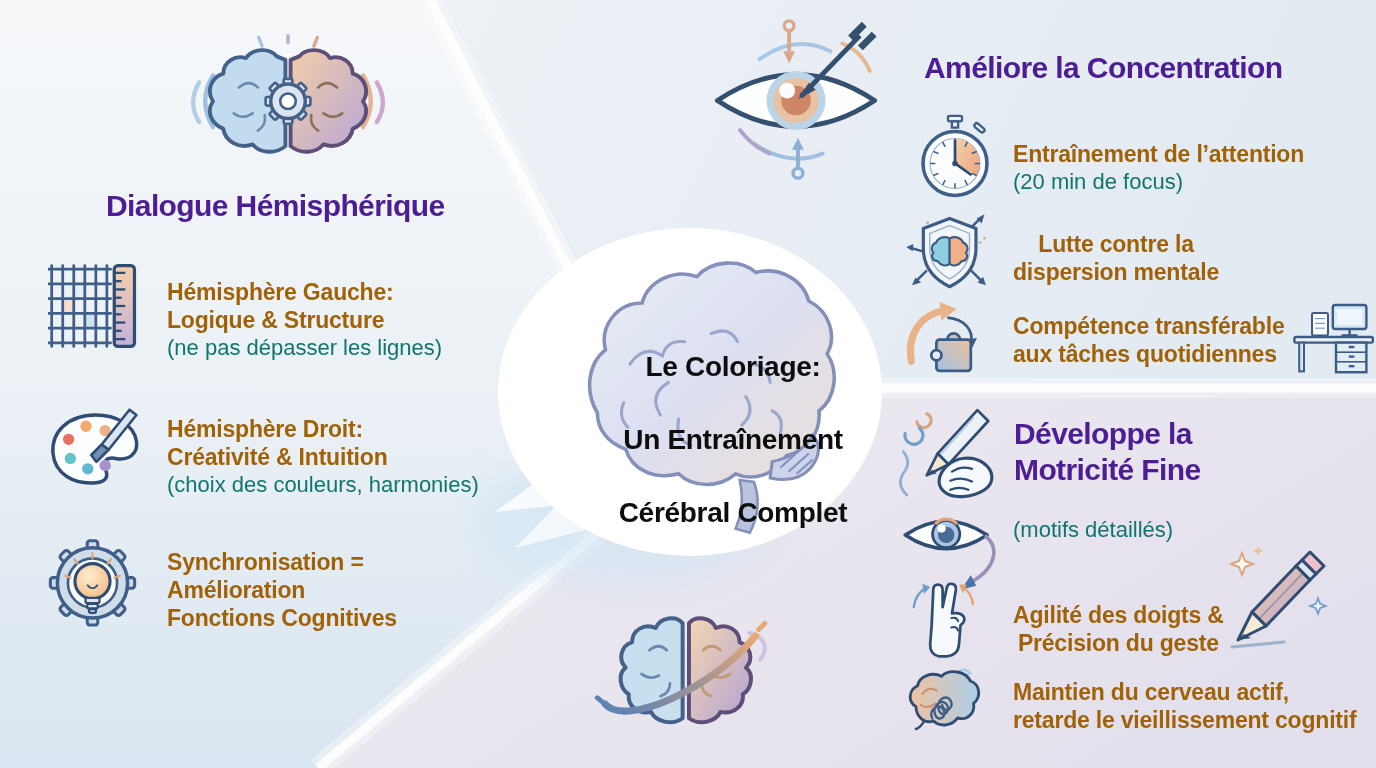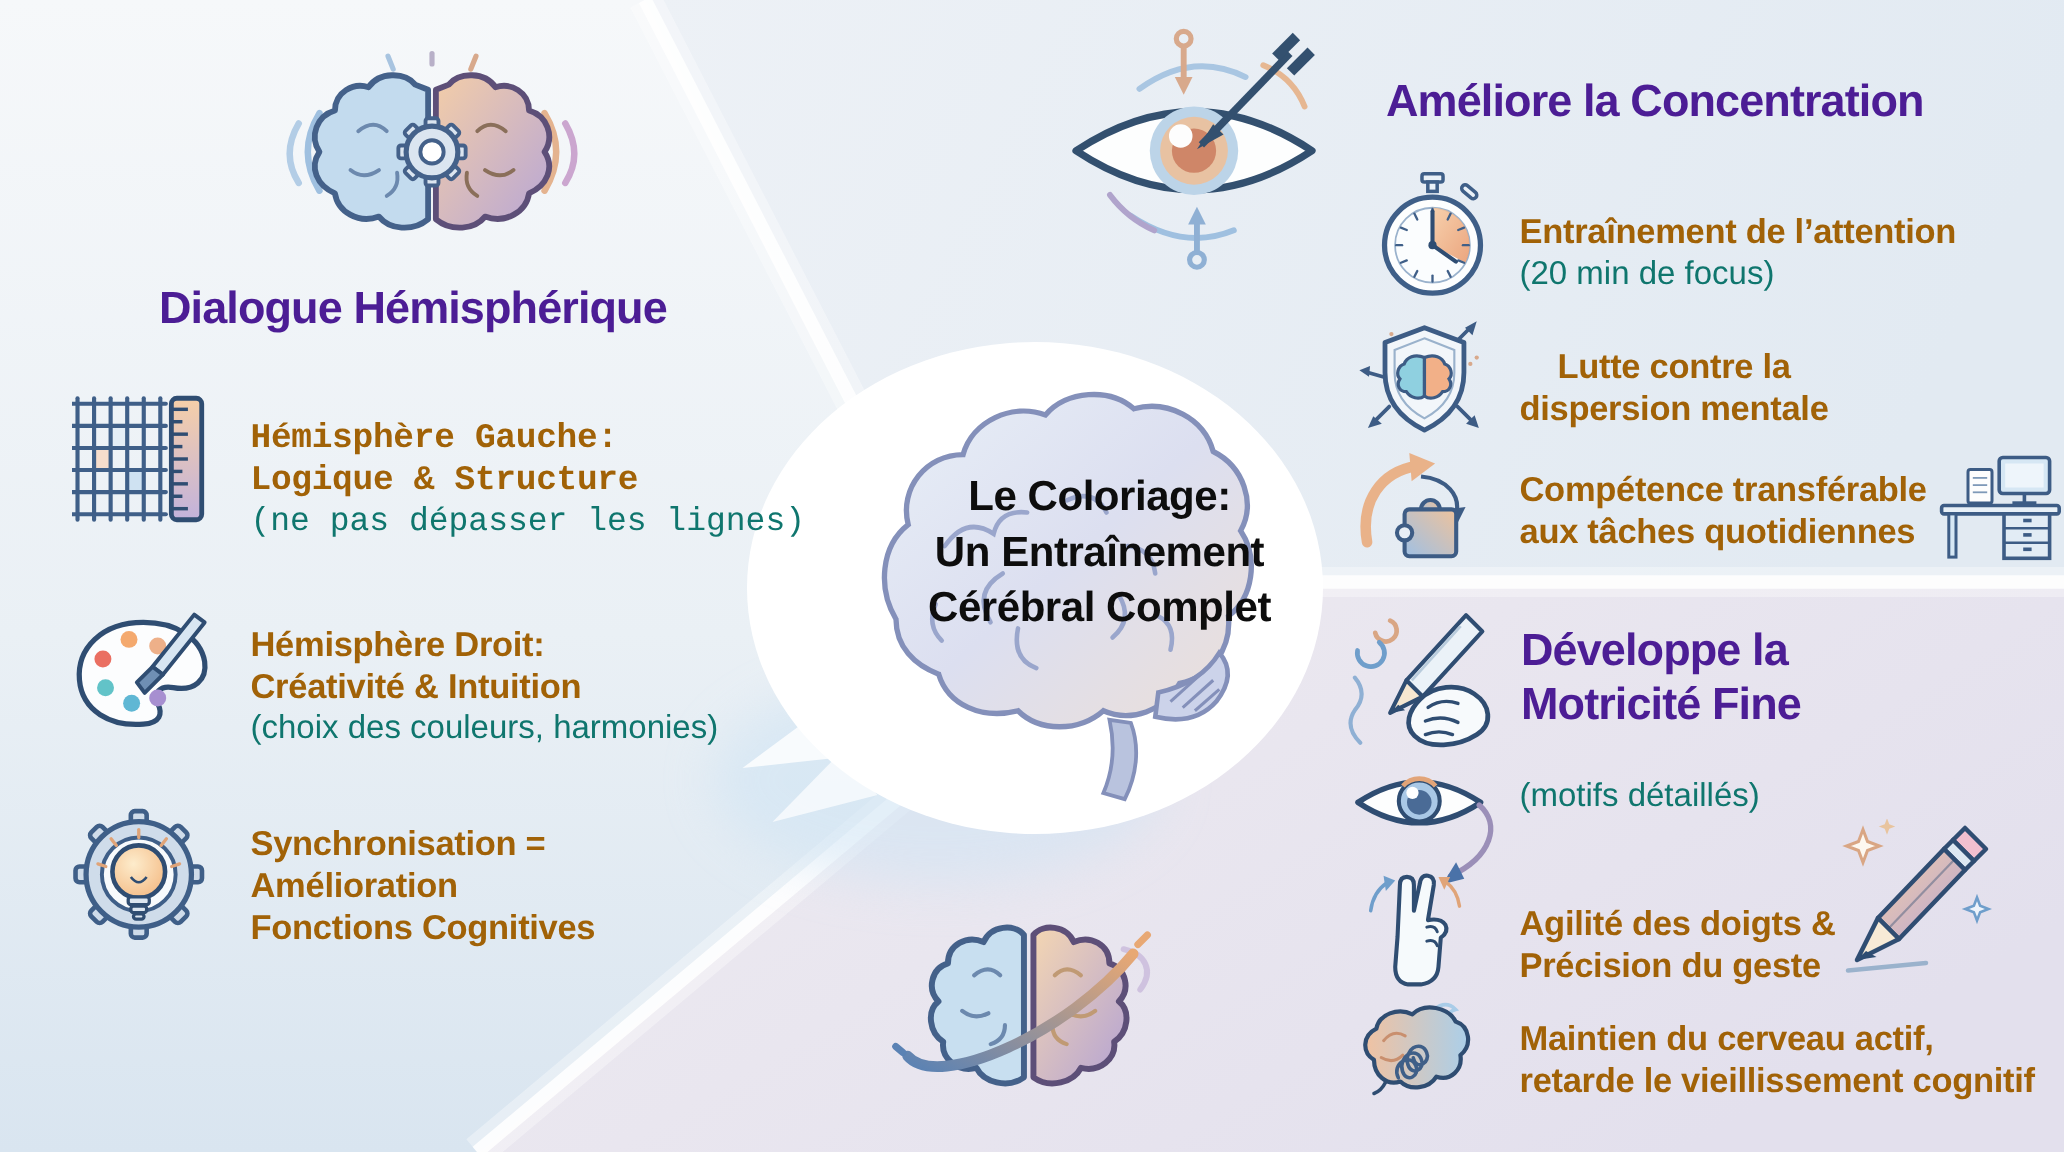--- a/index.html
+++ b/index.html
@@ -9,21 +9,21 @@
   .abs{position:absolute;}
   .bg{position:absolute;left:0;top:0;z-index:0;}
   .layer{position:absolute;left:0;top:0;width:100%;height:100%;z-index:2;}
   .h{font-size:30px;font-weight:800;letter-spacing:-0.6px;color:#4c1d95;line-height:36px;white-space:nowrap;}
   .row{position:absolute;display:flex;align-items:flex-start;}
   .iconbox{flex:0 0 auto;}
   .t{font-size:23px;font-weight:700;line-height:28px;letter-spacing:-0.2px;color:#a16207;white-space:nowrap;}
   .n{font-size:22px;font-weight:400;line-height:28px;color:#0f766e;white-space:nowrap;}
   .center-title{position:absolute;left:583px;top:312px;width:300px;text-align:center;
     font-size:28px;font-weight:800;line-height:37px;letter-spacing:-0.3px;color:#0d0d0d;z-index:3;}
-  .center-title span{display:block;}
+  .center-title span{display:block;margin-top:36px;}
 </style>
 </head>
 <body>
 
 <div id="stage">
 
   <svg class="bg" width="1376" height="768" viewBox="0 0 1376 768">
     <defs>
       <linearGradient id="gradLeft" x1="0" y1="0" x2="0" y2="1">
         <stop offset="0" stop-color="#f6f8fa"></stop>
@@ -135,21 +135,21 @@
         <rect x="110" y="52" width="10" height="10" rx="2" transform="rotate(225 115 78)"></rect>
         <rect x="110" y="52" width="10" height="10" rx="2" transform="rotate(270 115 78)"></rect>
         <rect x="110" y="52" width="10" height="10" rx="2" transform="rotate(315 115 78)"></rect>
       </g>
       <circle cx="115" cy="78" r="20" fill="#dbe5f0" stroke="#44618a" stroke-width="4"></circle>
       <circle cx="115" cy="78" r="9" fill="#ffffff" stroke="#44618a" stroke-width="3"></circle>
     </svg>
 
     <div class="abs h" style="left:106px;top:188px;">Dialogue Hémisphérique</div>
 
-    <div class="row" style="left:48px;top:256px;font-family:Liberation Mono, monospace;">
+    <div class="row" style="left:48px;top:256px;">
       <div class="iconbox" style="width:119px;">
         <svg width="92" height="100" viewBox="0 0 100 100">
           <defs>
               <linearGradient id="rulG" x1="0" y1="0" x2="0" y2="1">
             <stop offset="0" stop-color="#f6cfa8"></stop>
                 <stop offset="1" stop-color="#c2b2dc"></stop>
               </linearGradient>
             </defs>
           <rect x="16" y="42" width="12" height="16" fill="#f6ddcc"></rect>
           <rect x="40" y="58" width="12" height="16" fill="#cfe2f2"></rect>
@@ -439,21 +439,21 @@
           <polygon points="21,6 31,10 23,19" fill="#6f9ecb"></polygon>
           <path d="M86,32 Q84,18 74,11" fill="none" stroke="#e0a478" stroke-width="3" stroke-linecap="round"></path>
           <polygon points="68,7 78,7 73,18" fill="#e0a478"></polygon>
           <path d="M33,58 L35,14 Q35,7 41,7 Q47,7 47,14 L47,36 L52,13 Q53,5 59,6 Q65,7 64,14 L59,44 Q70,42 74,48 Q77,54 70,59 L68,84 Q67,97 53,99 L42,99 Q31,97 31,84 Z" fill="#f6fafc" stroke="#2f4d72" stroke-width="3.5" stroke-linejoin="round"></path>
           <g fill="none" stroke="#2f4d72" stroke-width="2.5" stroke-linecap="round">
             <path d="M58,50 q7,-2 9,4"></path>
               <path d="M58,62 q7,-2 9,4"></path>
           </g>
         </svg>
       </div>
-      <div style="padding-top:25px;">
+      <div style="padding-top:25px;text-align:center;">
         <div class="t">Agilité des doigts &amp;</div>
         <div class="t">Précision du geste</div>
       </div>
     </div>
 
     <svg class="abs" style="left:1226px;top:546px;" width="102" height="106" viewBox="0 0 102 106">
       <defs>
           <linearGradient id="pen2G" x1="0" y1="0" x2="1" y2="1">
         <stop offset="0" stop-color="#f3cda6"></stop>
             <stop offset="1" stop-color="#b7a6d6"></stop>

